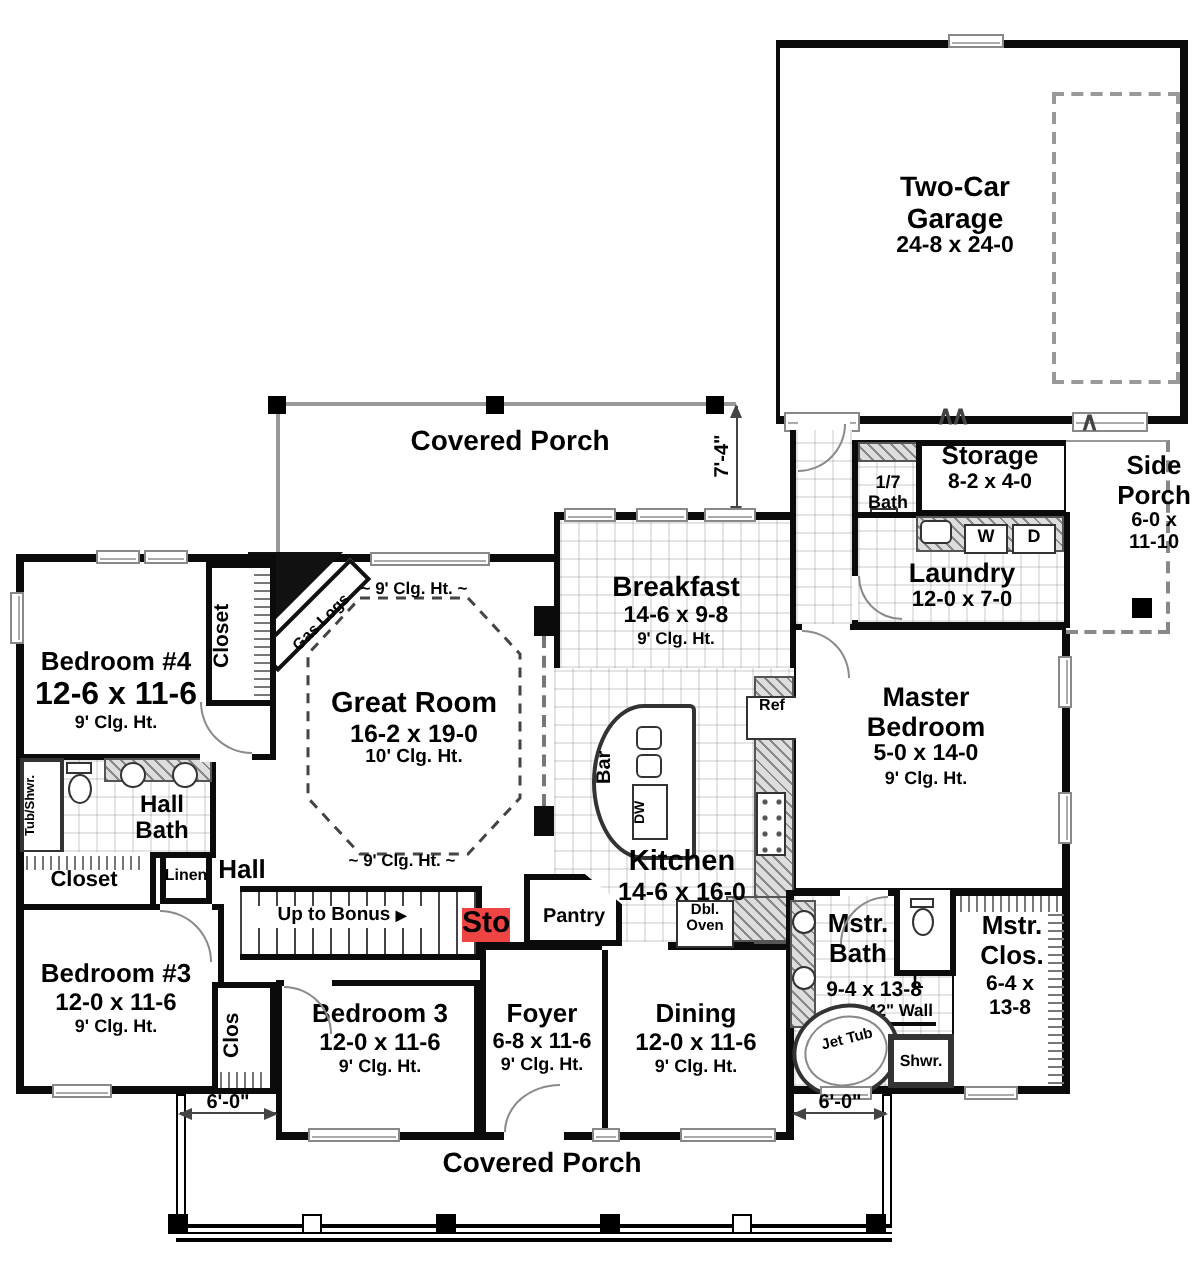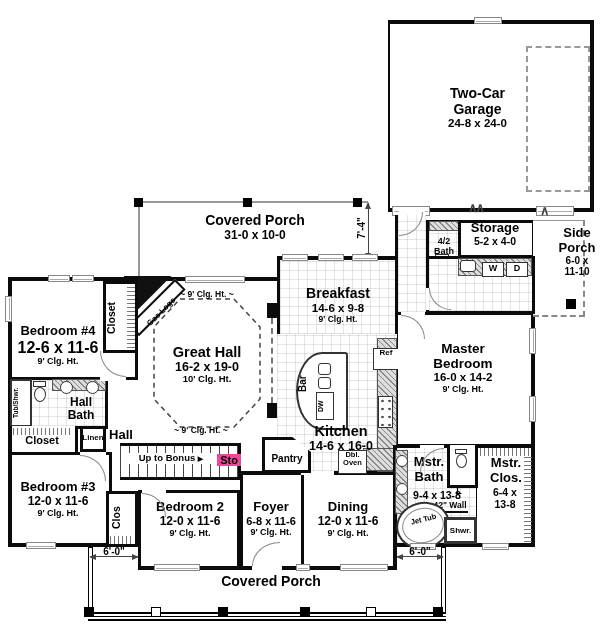--- a/index.html
+++ b/index.html
@@ -56,21 +56,20 @@
   <div class="win" style="left:536px;top:206px;width:38px;height:10px"></div>
   <div class="chev" style="left:468px;top:200px">∧∧</div>
   <div class="chev" style="left:540px;top:203px">∧</div>
 
   <div class="r" style="left:138px;top:201px;width:230px;height:82px;border:2px solid #999;border-right:0;border-bottom:0"></div>
   <div class="post" style="left:134px;top:198px"></div>
   <div class="post" style="left:243px;top:198px"></div>
   <div class="post" style="left:353px;top:198px"></div>
   <div class="lbl" style="left:155px;top:213px;width:200px">
     <div class="nm" style="font-size:14px">Covered Porch</div>
-    <div class="dm" style="font-size:12px">31-0 x 10-0</div>
   </div>
   <div class="dimv" style="left:368px;top:203px;height:56px"></div>
   <div class="lbl" style="left:342px;top:222px;width:40px;height:12px;font-size:10px;transform:rotate(-90deg)">7'-4"</div>
 
   <div class="r tile" style="left:277px;top:256px;width:121px;height:78px;border-width:4px 3px 0 3px"></div>
   <div class="r tile" style="left:277px;top:334px;width:124px;height:141px;border-width:0 4px 4px 0"></div>
   <div class="r tile" style="left:398px;top:215px;width:28px;height:97px;border:0"></div>
   <div class="w" style="left:395px;top:215px;width:3px;height:46px"></div>
   <div class="w" style="left:240px;top:471px;width:40px;height:4px"></div>
   <div class="gap" style="left:301px;top:471px;width:33px;height:4px"></div>
@@ -107,21 +106,21 @@
 
   <div class="r" style="left:262px;top:437px;width:49px;height:36px;border-width:3px;clip-path:polygon(0 0,62% 0,100% 42%,100% 100%,0 100%)"></div>
   <div class="lbl" style="left:264px;top:453px;width:46px;font-size:10px">Pantry</div>
 
   <div class="w" style="left:138px;top:277px;width:142px;height:4px"></div>
   <div class="win" style="left:185px;top:276px;width:60px;height:7px"></div>
   <svg style="position:absolute;left:146px;top:291px" width="122" height="144" viewBox="0 0 122 144">
     <polygon points="34,8 88,8 114,36 114,108 88,136 34,136 8,108 8,36" fill="none" stroke="#444" stroke-width="1.5" stroke-dasharray="5,4"></polygon>
   </svg>
   <div class="lbl" style="left:151px;top:344px;width:112px">
-    <div class="nm" style="font-size:14.5px">Great Hall</div>
+    <div class="nm" style="font-size:14.5px">Great Room</div>
     <div class="dm" style="font-size:12.5px">16-2 x 19-0</div>
     <div class="cl" style="font-size:9.5px">10' Clg. Ht.</div>
   </div>
 
   <div style="position:absolute;left:124px;top:276px;width:66px;height:66px">
     <div style="position:absolute;left:0;top:0;width:100%;height:100%;background:#111;clip-path:polygon(0 0,72% 0,0 72%)"></div>
     <div style="position:absolute;left:0px;top:24px;width:66px;height:15px;background:#fff;border:2px solid #111;box-sizing:border-box;transform:rotate(-45deg);text-align:center">
       <span style="font-size:8px;font-weight:bold">Gas Logs</span>
     </div>
   </div>
@@ -170,61 +169,61 @@
   <div class="lbl" style="left:10px;top:434px;width:64px;font-size:11px">Closet</div>
   <div class="r" style="left:80px;top:426px;width:26px;height:26px;border-width:3px"></div>
   <div class="lbl" style="left:81px;top:434px;width:24px;font-size:8px">Linen</div>
   <div class="lbl" style="left:102px;top:428px;width:38px;font-size:13px">Hall</div>
 
   <div class="r tread" style="left:120px;top:443px;width:121px;height:37px;border-width:3px 3px 3px 0"></div>
   <div class="lbl" style="left:128px;top:453px;width:86px;font-size:9.5px;background:#fff">
     <span>Up to Bonus</span>
     <span style="font-size:7px">▶</span>
   </div>
-  <div class="lbl" style="left:217px;top:454px;width:24px;font-size:11px;background:#ec4899">Sto</div>
+  <div class="lbl" style="left:231px;top:454px;width:24px;font-size:15px;background:#ef4444">Sto</div>
 
   <div class="r" style="left:8px;top:452px;width:104px;height:95px;border-width:3px 3px 4px 4px"></div>
   <div class="win" style="left:26px;top:542px;width:30px;height:7px"></div>
   <div class="lbl" style="left:12px;top:480px;width:92px">
     <div class="nm">Bedroom #3</div>
     <div class="dm" style="font-size:12px">12-0 x 11-6</div>
     <div class="cl" style="font-size:9px">9' Clg. Ht.</div>
   </div>
   <div class="r" style="left:106px;top:491px;width:32px;height:56px;border-width:3px"></div>
   <div class="combv" style="left:110px;top:536px;width:24px;height:8px"></div>
   <div class="vt" style="position:absolute;left:110px;top:498px;width:22px;height:40px;font-size:10.5px">Clos</div>
 
   <div class="r" style="left:138px;top:490px;width:102px;height:80px;border-width:3px 3px 4px 3px"></div>
   <div class="r" style="left:240px;top:475px;width:64px;height:95px;border-width:0 3px 4px 3px"></div>
   <div class="r" style="left:304px;top:475px;width:93px;height:95px;border-width:0 4px 4px 0"></div>
   <div class="win" style="left:154px;top:564px;width:46px;height:7px"></div>
   <div class="win" style="left:296px;top:564px;width:14px;height:7px"></div>
   <div class="win" style="left:340px;top:564px;width:48px;height:7px"></div>
   <div class="lbl" style="left:144px;top:500px;width:92px">
-    <div class="nm">Bedroom 2</div>
+    <div class="nm">Bedroom 3</div>
     <div class="dm" style="font-size:12px">12-0 x 11-6</div>
     <div class="cl" style="font-size:9px">9' Clg. Ht.</div>
   </div>
   <div class="lbl" style="left:240px;top:500px;width:62px">
     <div class="nm">Foyer</div>
     <div class="dm">6-8 x 11-6</div>
     <div class="cl" style="font-size:9px">9' Clg. Ht.</div>
   </div>
   <div class="lbl" style="left:302px;top:500px;width:92px">
     <div class="nm">Dining</div>
     <div class="dm" style="font-size:12px">12-0 x 11-6</div>
     <div class="cl" style="font-size:9px">9' Clg. Ht.</div>
   </div>
 
   <div class="r" style="left:398px;top:312px;width:137px;height:135px;border-width:3px 4px 3px 0"></div>
   <div class="winv" style="left:529px;top:328px;width:7px;height:26px"></div>
   <div class="winv" style="left:529px;top:396px;width:7px;height:26px"></div>
   <div class="lbl" style="left:414px;top:341px;width:98px">
     <div class="nm" style="font-size:13.5px">Master Bedroom</div>
-    <div class="dm" style="font-size:11.5px">16-0 x 14-2</div>
+    <div class="dm" style="font-size:11.5px">5-0 x 14-0</div>
     <div class="cl" style="font-size:9px">9' Clg. Ht.</div>
   </div>
 
   <div class="r tile" style="left:393px;top:445px;width:86px;height:102px;border-width:3px 3px 4px 4px"></div>
   <div class="r" style="left:477px;top:445px;width:58px;height:102px;border-width:3px 4px 4px 0"></div>
   <div class="combv" style="left:480px;top:448px;width:50px;height:8px"></div>
   <div class="combh" style="left:524px;top:456px;width:8px;height:86px"></div>
   <div class="hatch" style="left:395px;top:450px;width:13px;height:64px"></div>
   <div class="fix oval" style="left:396px;top:455px;width:12px;height:12px"></div>
   <div class="fix oval" style="left:396px;top:483px;width:12px;height:12px"></div>
@@ -247,42 +246,46 @@
   </div>
   <div class="win" style="left:410px;top:543px;width:26px;height:7px"></div>
   <div class="win" style="left:482px;top:543px;width:27px;height:7px"></div>
   <div class="lbl" style="left:481px;top:456px;width:50px">
     <div class="nm">Mstr. Clos.</div>
   </div>
   <div class="lbl" style="left:489px;top:487px;width:32px;font-size:10.5px">6-4 x 13-8</div>
 
   <div class="r tile" style="left:426px;top:220px;width:36px;height:62px;border-width:3px"></div>
   <div class="hatch" style="left:429px;top:221px;width:30px;height:10px"></div>
-  <div class="lbl" style="left:427px;top:236px;width:34px;font-size:9px">4/2 Bath</div>
+  <div class="lbl" style="left:427px;top:236px;width:34px;font-size:9px">1/7 Bath</div>
   <div class="fix" style="left:435px;top:254px;width:14px;height:6px"></div>
   <div class="fix oval" style="left:436px;top:260px;width:13px;height:16px"></div>
   <div class="r" style="left:458px;top:220px;width:77px;height:38px;border-width:3px"></div>
   <div class="lbl" style="left:456px;top:221px;width:78px">
     <div class="nm">Storage</div>
-    <div class="dm" style="font-size:10.5px">5-2 x 4-0</div>
+    <div class="dm" style="font-size:10.5px">8-2 x 4-0</div>
   </div>
   <div class="r" style="left:533px;top:220px;width:52px;height:97px;border-top:1px solid #999;border-right:2px dashed #888;border-bottom:2px dashed #888"></div>
   <div class="post" style="left:566px;top:299px;width:10px;height:10px"></div>
   <div class="lbl" style="left:553px;top:226px;width:48px">
     <div class="nm">Side Porch</div>
     <div class="dm" style="font-size:10px;width:34px;margin:0 auto">6-0 x 11-10</div>
   </div>
   <div class="r tile" style="left:426px;top:256px;width:109px;height:58px;border-width:3px"></div>
   <div class="hatch" style="left:458px;top:258px;width:74px;height:18px"></div>
   <div class="fix" style="left:460px;top:260px;width:16px;height:12px;border-radius:3px"></div>
   <div class="fix" style="left:482px;top:262px;width:22px;height:15px">
     <div class="lbl" style="position:static;font-size:9px">W</div>
   </div>
   <div class="fix" style="left:506px;top:262px;width:22px;height:15px">
     <div class="lbl" style="position:static;font-size:9px">D</div>
+  </div>
+  <div class="lbl" style="left:430px;top:279px;width:102px">
+    <div class="nm" style="font-size:13.5px">Laundry</div>
+    <div class="dm">12-0 x 7-0</div>
   </div>
 
   <div class="gap" style="left:100px;top:377px;width:26px;height:4px"></div>
   <div class="arc" style="left:100px;top:351px;width:26px;height:26px;border-radius:0 0 0 100%;border-top:0;border-right:0"></div>
   <div class="gap" style="left:80px;top:452px;width:26px;height:3px"></div>
   <div class="arc" style="left:80px;top:455px;width:26px;height:26px;border-radius:0 100% 0 0;border-bottom:0;border-left:0"></div>
   <div class="gap" style="left:142px;top:490px;width:24px;height:3px"></div>
   <div class="arc" style="left:142px;top:493px;width:24px;height:24px;border-radius:0 100% 0 0;border-bottom:0;border-left:0"></div>
   <div class="gap" style="left:252px;top:566px;width:30px;height:4px"></div>
   <div class="arc" style="left:252px;top:542px;width:28px;height:24px;border-radius:100% 0 0 0;border-bottom:0;border-right:0"></div>

